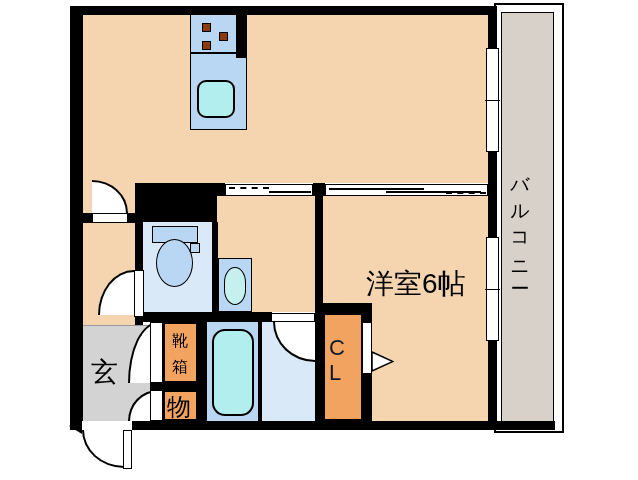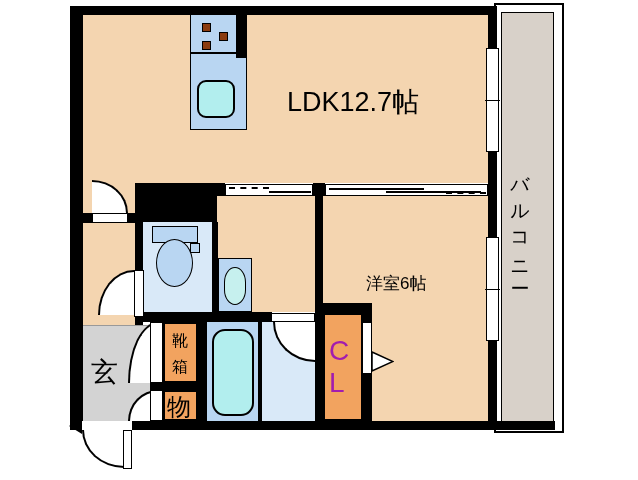--- a/index.html
+++ b/index.html
@@ -119,20 +119,19 @@
   <div class="leaf" style="left:362px;top:322px;width:10px;height:52px;"></div>
   <svg class="abs" style="left:371px;top:351px;" width="23" height="21" viewBox="0 0 23 21">
     <polygon points="1,1 22,10.5 1,20" fill="#fff" stroke="#000" stroke-width="1.5"></polygon>
   </svg>
 
   <div class="leaf" style="left:82px;top:421px;width:50px;height:9px;border-top:none;border-bottom:none;border-left:none;border-right:none;"></div>
   <div class="arc arc-bl" style="left:82px;top:430px;width:42px;height:38px;"></div>
   <div class="leaf" style="left:123px;top:430px;width:9px;height:39px;"></div>
   <div class="abs" style="left:69px;top:418px;width:0;height:0;border-top:8px solid transparent;border-bottom:8px solid transparent;border-right:13px solid #000;"></div>
 
-  <div class="label" style="left:287px;top:84px;font-size:27px;">LDK12.7帖</div>
-  <div class="label" style="left:366px;top:272px;font-size:17px;text-align:right;">洋室6帖</div>
+  <div class="label" style="left:366px;top:265px;font-size:28px;text-align:right;">洋室6帖</div>
   <div class="label" style="left:91px;top:354px;font-size:27px;">玄</div>
   <div class="label stack" style="left:172px;top:328px;font-size:16px;width:15px;line-height:1.6;">靴箱</div>
   <div class="label" style="left:167px;top:391px;font-size:24px;">物</div>
-  <div class="label stack" style="left:329px;top:335px;font-size:28px;width:16px;line-height:1.15;color:#a21caf;">CL</div>
+  <div class="label stack" style="left:329px;top:335px;font-size:22px;width:16px;line-height:1.15;color:#0f172a;">CL</div>
 
 </div>
 
 </body></html>

